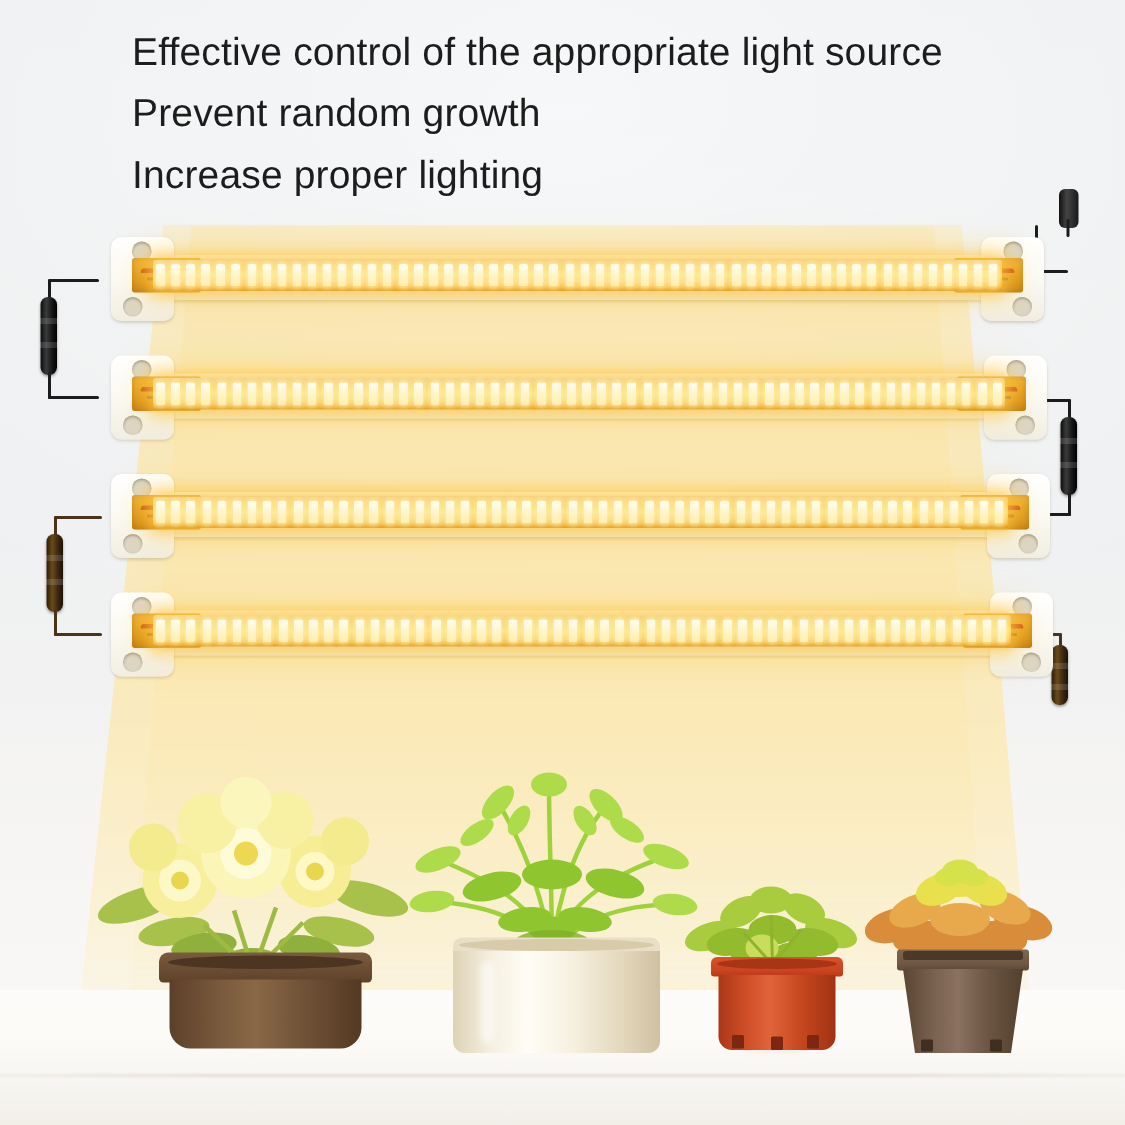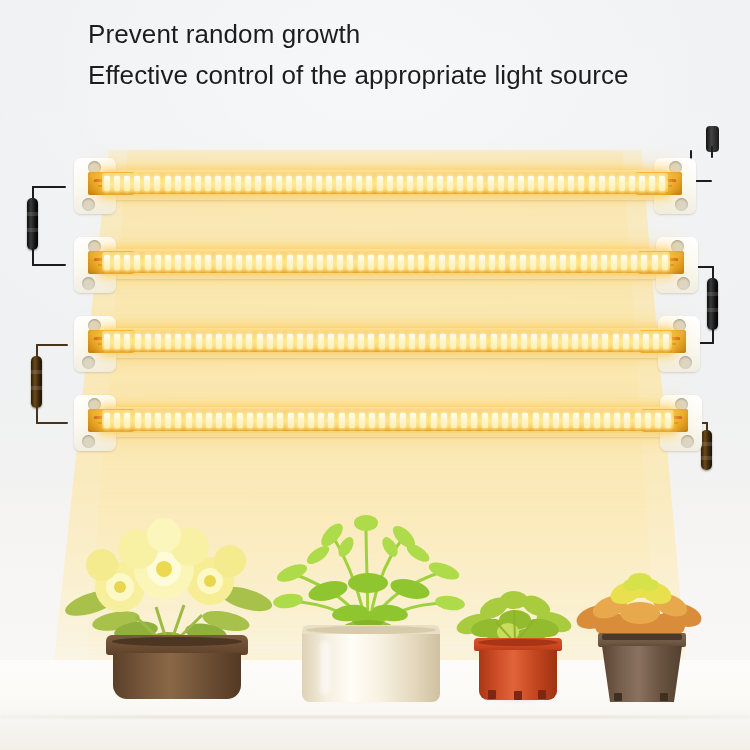--- a/index.html
+++ b/index.html
@@ -173,22 +173,23 @@
   <div class="wall-shade"></div>
 
   <div class="cone"></div>
   <div class="cone-core"></div>
 
   <div class="table-glow"></div>
   <div class="table-top"></div>
   <div class="table-edge"></div>
 
   <div class="headline">
+    <div>Effective control of the appropriate light source</div>
     <div>Prevent random growth</div>
-    <div>Effective control of the appropriate light source</div>
+    <div>Increase proper lighting</div>
   </div>
 
   <div class="cable">
 
     <div class="wire" style="left:690px;top:150px;width:2px;height:32px;"></div>
     <div class="wire" style="left:690px;top:180px;width:22px;height:2px;"></div>
     <div class="plug" style="left:706px;top:126px;"></div>
     <div class="wire" style="left:711px;top:146px;width:2px;height:12px;"></div>
 
     <div class="wire" style="left:32px;top:186px;width:34px;height:2px;"></div>

